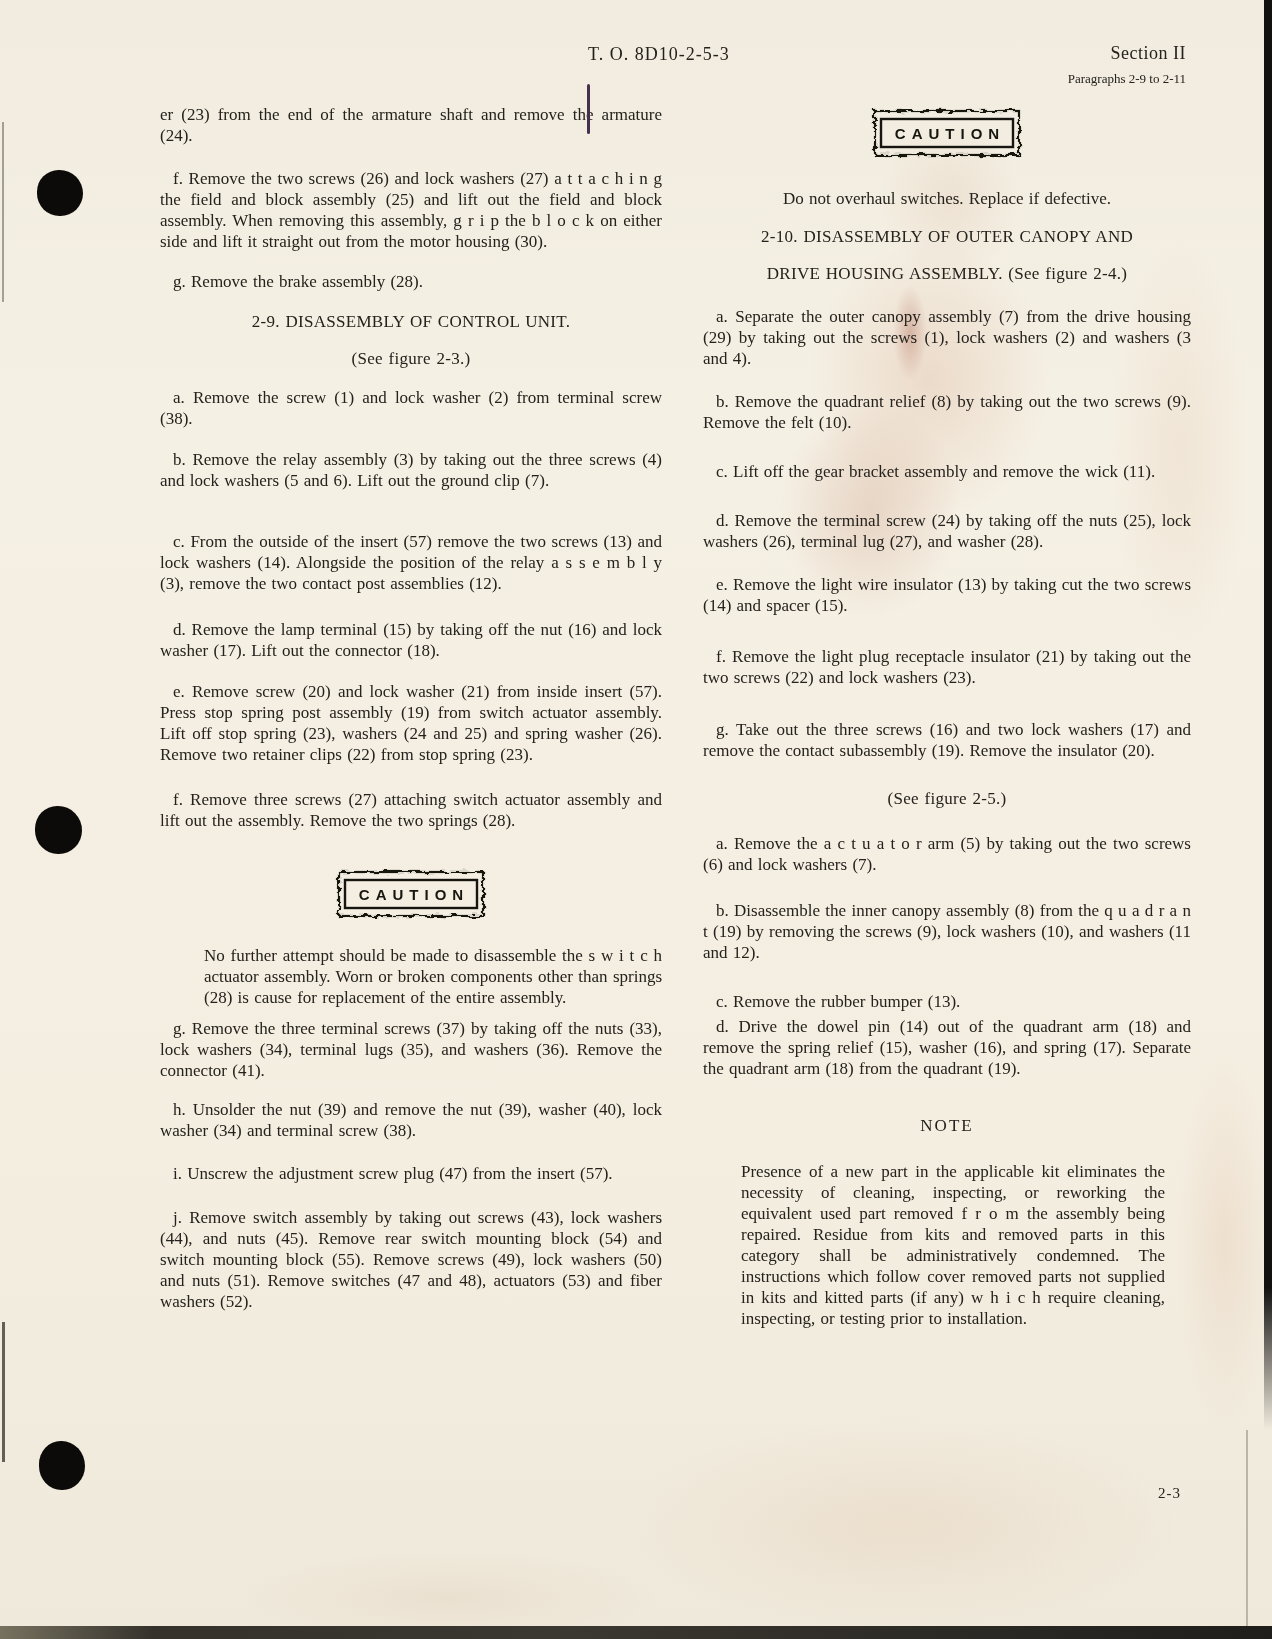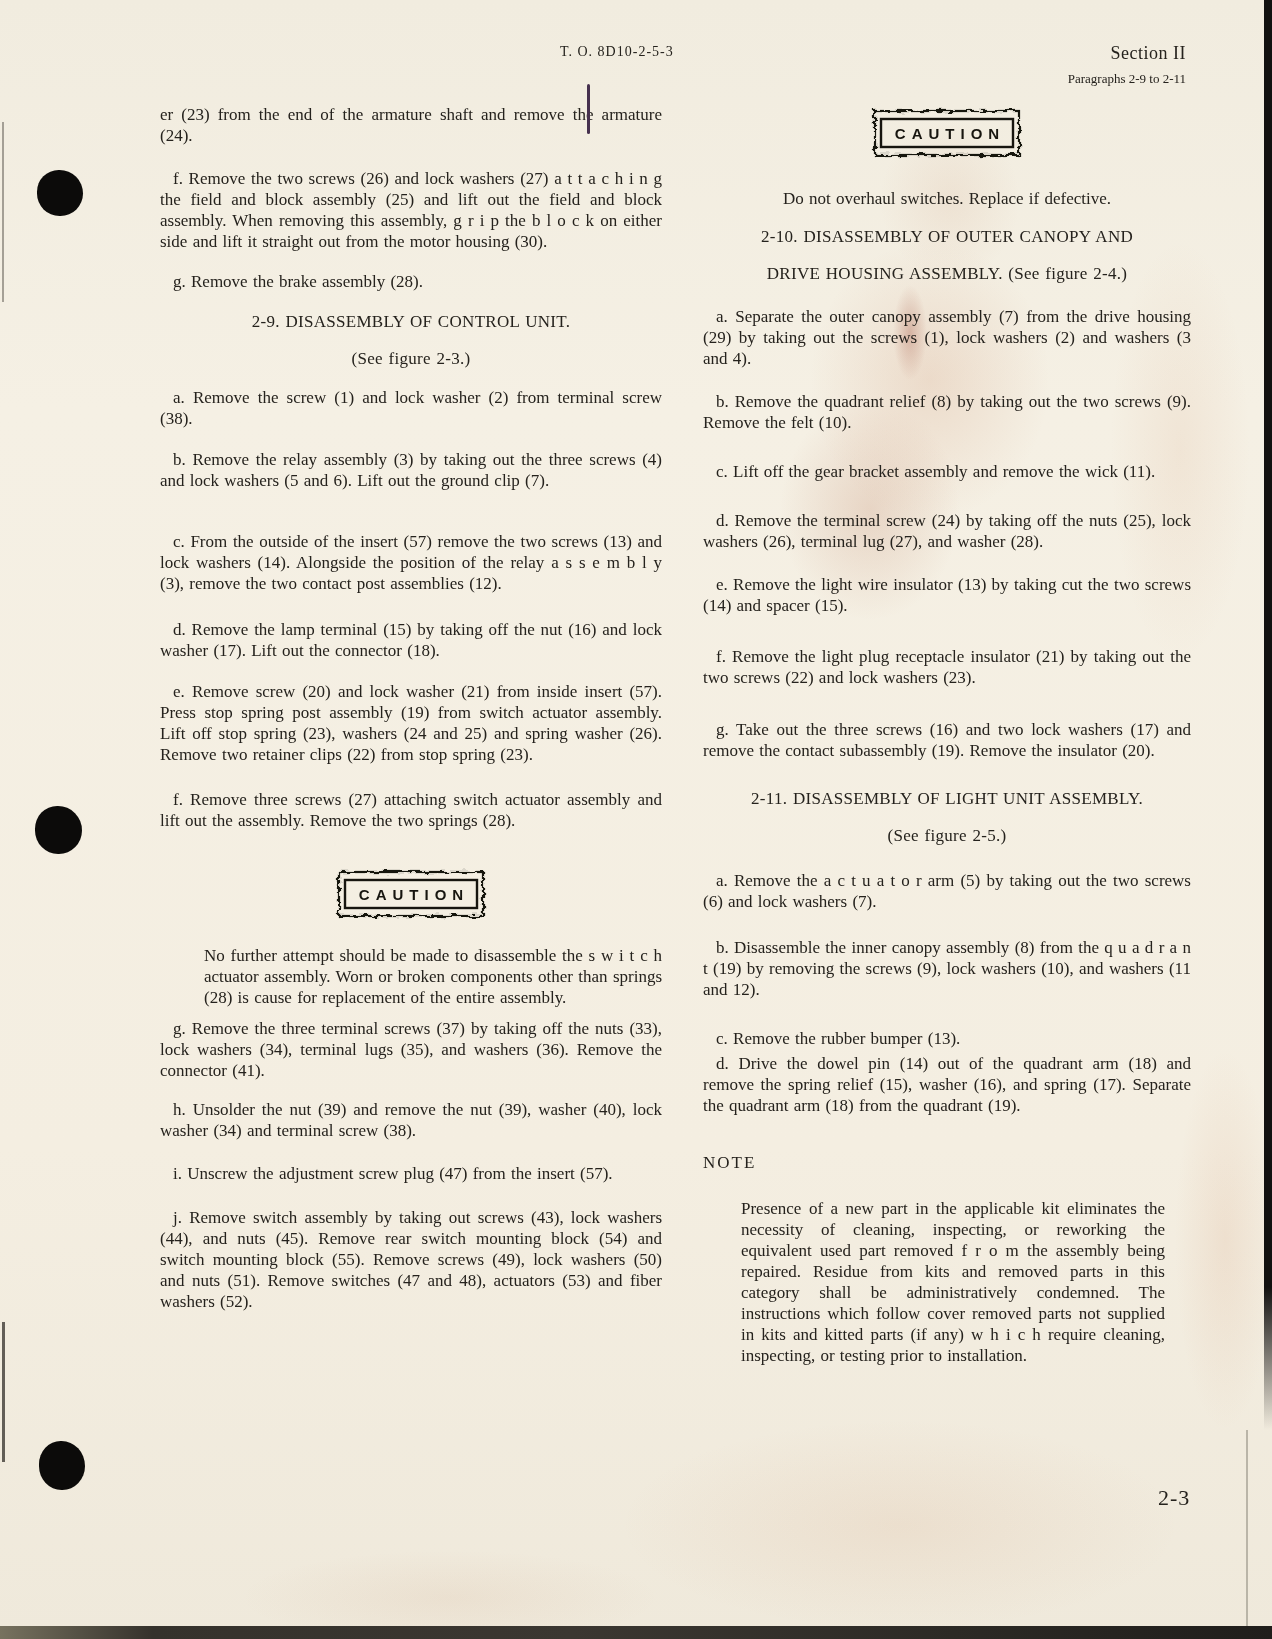--- a/index.html
+++ b/index.html
@@ -3,46 +3,46 @@
 <meta charset="utf-8">
 <style>
   html,body{margin:0;padding:0;background:#d8d4c8;}
   .page{
     position:relative;width:1272px;height:1639px;overflow:hidden;
     background:linear-gradient(180deg,#f1ecdf 0%,#f5f0e4 25%,#f4eee1 70%,#efe9db 100%);
     font-family:"Liberation Serif","DejaVu Serif",serif;
     color:#25221d;
   }
   
-  .hdr-center{position:absolute;top:44px;left:560px;font-size:14px;letter-spacing:1px;white-space:nowrap;}
+  .hdr-center{position:absolute;top:44px;left:588px;font-size:18px;letter-spacing:1px;white-space:nowrap;}
   .hdr-right{position:absolute;top:40px;right:86px;text-align:right;line-height:26px;}
   .hdr-right .l1{font-size:18px;letter-spacing:0.5px;}
   .hdr-right .l2{font-size:13px;}
   
   .col{position:absolute;font-size:17px;line-height:21px;word-spacing:1px;}
   .col-left{left:160px;top:104px;width:502px;}
   .col-right{left:703px;top:104px;width:488px;}
   .p{margin:0;text-indent:13px;text-align:justify;}
   .frag{margin:0;text-align:justify;}
   .h{margin:16px;text-align:center;letter-spacing:0.3px;}
   .inset{margin:0;text-align:justify;}
   .inset-l{margin-left:44px;}
   .inset-r{margin-left:38px;margin-right:26px;}
   .center-line{margin:0;text-align:center;}
-  .note-label{margin:0;text-align:left;letter-spacing:2px;}
+  .note-label{margin:0;text-align:center;letter-spacing:2px;}
   
   .caution-box{position:relative;width:160px;height:58px;margin:0 auto;}
   .caution-box svg{position:absolute;left:0;top:0;width:100%;height:100%;overflow:visible;}
   .caution-label{
     position:absolute;inset:0;display:flex;align-items:center;justify-content:center;
     font-family:"Liberation Sans","DejaVu Sans",sans-serif;font-weight:bold;font-size:15px;
     letter-spacing:6px;padding-left:6px;color:#17150f;
   }
   
-  .page-number{position:absolute;left:1158px;top:1485px;font-size:22px;letter-spacing:1px;}
+  .page-number{position:absolute;left:1158px;top:1485px;font-size:15px;letter-spacing:1px;}
   
   .punch-dot{position:absolute;background:#0c0b0a;border-radius:48% 52% 50% 50%;}
   .dot1{left:37px;top:170px;width:46px;height:46px;}
   .dot2{left:35px;top:806px;width:47px;height:48px;}
   .dot3{left:39px;top:1441px;width:46px;height:49px;}
   .stray-line{position:absolute;left:587px;top:84px;width:3px;height:50px;background:#46304e;border-radius:2px;}
   .edge-line-a{position:absolute;left:2px;top:122px;width:2px;height:180px;background:#6f6b62;opacity:0.6;}
   .edge-line-b{position:absolute;left:2px;top:1322px;width:3px;height:140px;background:#3f3b34;opacity:0.8;}
   .right-strip{position:absolute;left:1264px;top:0;width:8px;height:1430px;
     background:linear-gradient(180deg,#121110 0%,#121110 90%,rgba(18,17,16,0) 100%);}
@@ -127,21 +127,20 @@
     <p class="center-line" style="margin-bottom:17px">Do not overhaul switches.  Replace if defective.</p>
     <p class="h">2-10.   DISASSEMBLY OF OUTER CANOPY AND</p>
     <p class="h" style="margin-bottom:22px">DRIVE HOUSING ASSEMBLY.  (See figure 2-4.)</p>
     <p class="p" style="margin-bottom:22px">a.   Separate the outer canopy assembly (7) from the drive housing (29) by taking out the screws (1), lock washers (2) and washers (3 and 4).</p>
     <p class="p" style="margin-bottom:28px">b.   Remove the quadrant relief (8) by taking out the two screws (9).  Remove the felt (10).</p>
     <p class="p" style="margin-bottom:28px">c.   Lift off the gear bracket assembly and remove the wick (11).</p>
     <p class="p" style="margin-bottom:22px">d.   Remove the terminal screw (24) by taking off the nuts (25), lock washers (26), terminal lug (27), and washer (28).</p>
     <p class="p" style="margin-bottom:30px">e.   Remove the light wire insulator (13) by taking cut the two screws (14) and spacer (15).</p>
     <p class="p" style="margin-bottom:31px">f.   Remove the light plug receptacle insulator (21) by taking out the two screws (22) and lock washers (23).</p>
     <p class="p" style="margin-bottom:27px">g.   Take out the three screws (16) and two lock washers (17) and remove the contact subassembly (19).  Remove the insulator (20).</p>
-    <p class="h">2-11.   DISASSEMBLY OF LIGHT UNIT ASSEMBLY.</p>
     <p class="h" style="margin-bottom:24px">(See figure 2-5.)</p>
     <p class="p" style="margin-bottom:25px">a.   Remove the a c t u a t o r arm (5) by taking out the two screws (6) and lock washers (7).</p>
     <p class="p" style="margin-bottom:28px">b.   Disassemble the inner canopy assembly (8) from the q u a d r a n t (19) by removing the screws (9), lock washers (10), and washers (11 and 12).</p>
     <p class="p" style="margin-bottom:4px">c.   Remove the rubber bumper (13).</p>
     <p class="p" style="margin-bottom:36px">d.   Drive the dowel pin (14) out of the quadrant arm (18) and remove the spring relief (15), washer (16), and spring (17).  Separate the quadrant arm (18) from the quadrant (19).</p>
     <p class="note-label" style="margin-bottom:25px">NOTE</p>
     <p class="inset inset-r">Presence of a new part in the applicable kit eliminates the necessity of cleaning, inspecting, or reworking the equivalent used part removed f r o m the assembly being repaired.  Residue from kits and removed parts in this category shall be administratively condemned.  The instructions which follow cover removed parts not supplied in kits and kitted parts (if any) w h i c h require cleaning, inspecting, or testing prior to installation.</p>
   </div>
 
   <div class="page-number">2-3</div>

